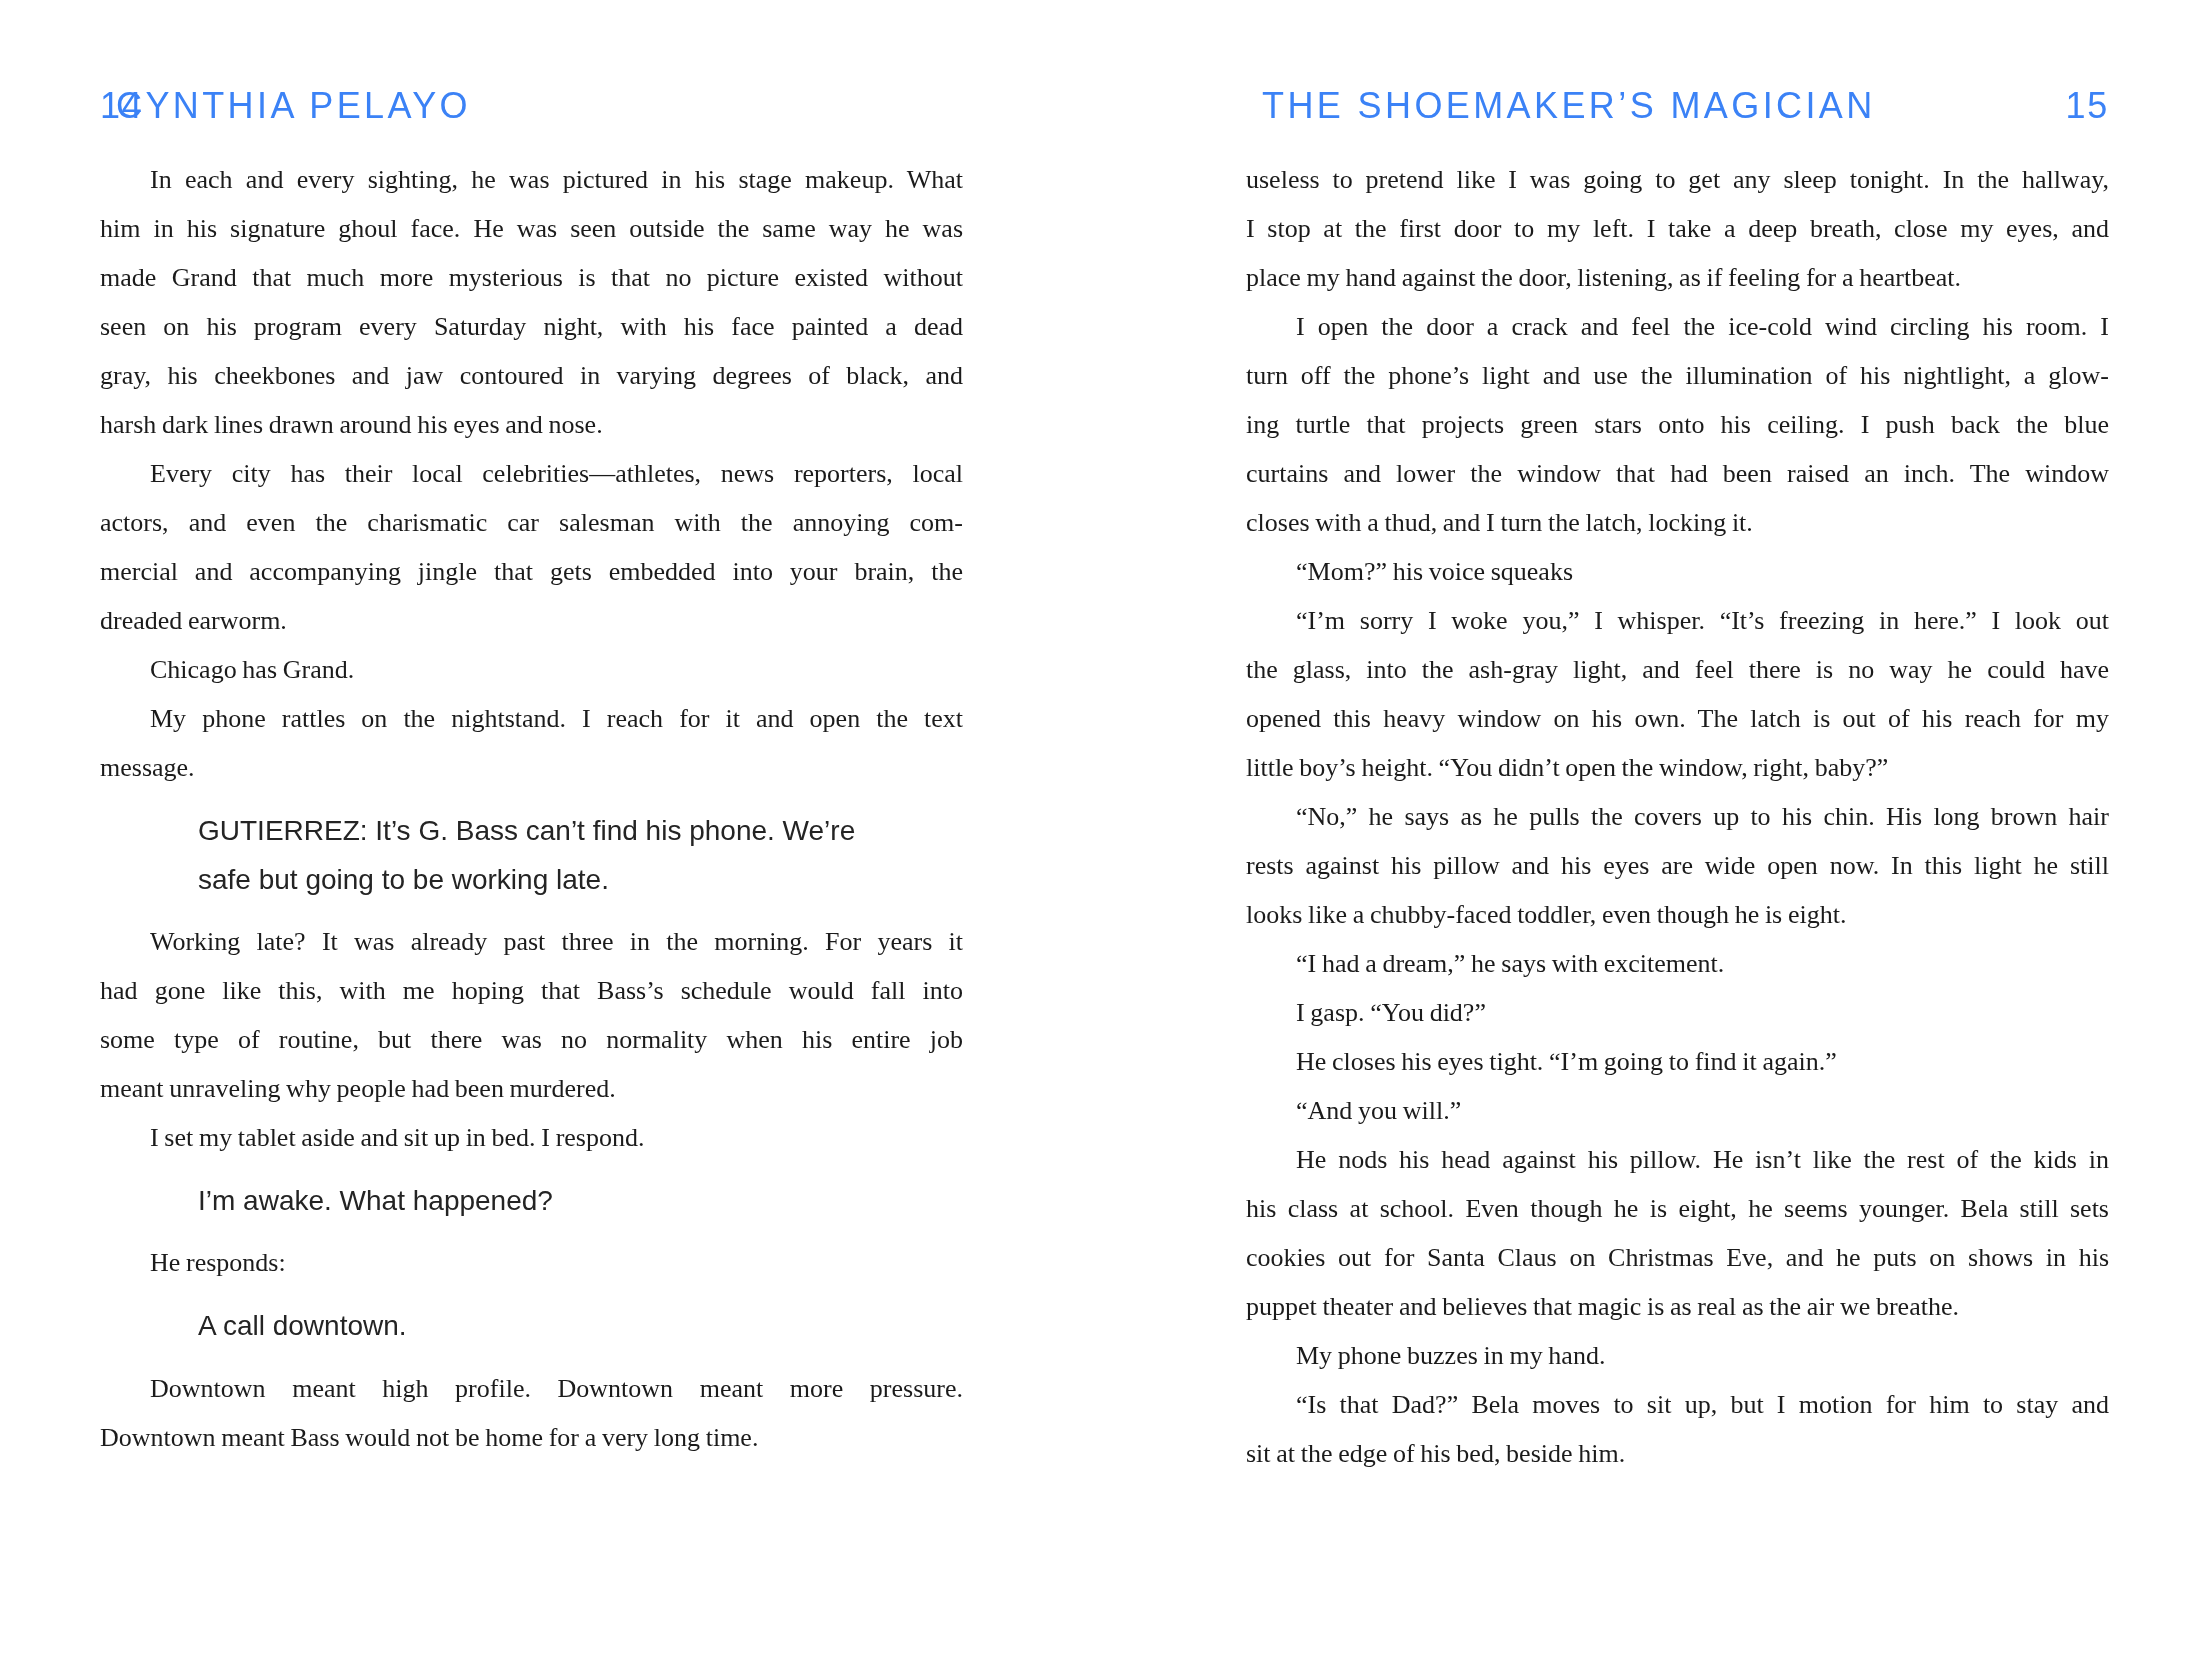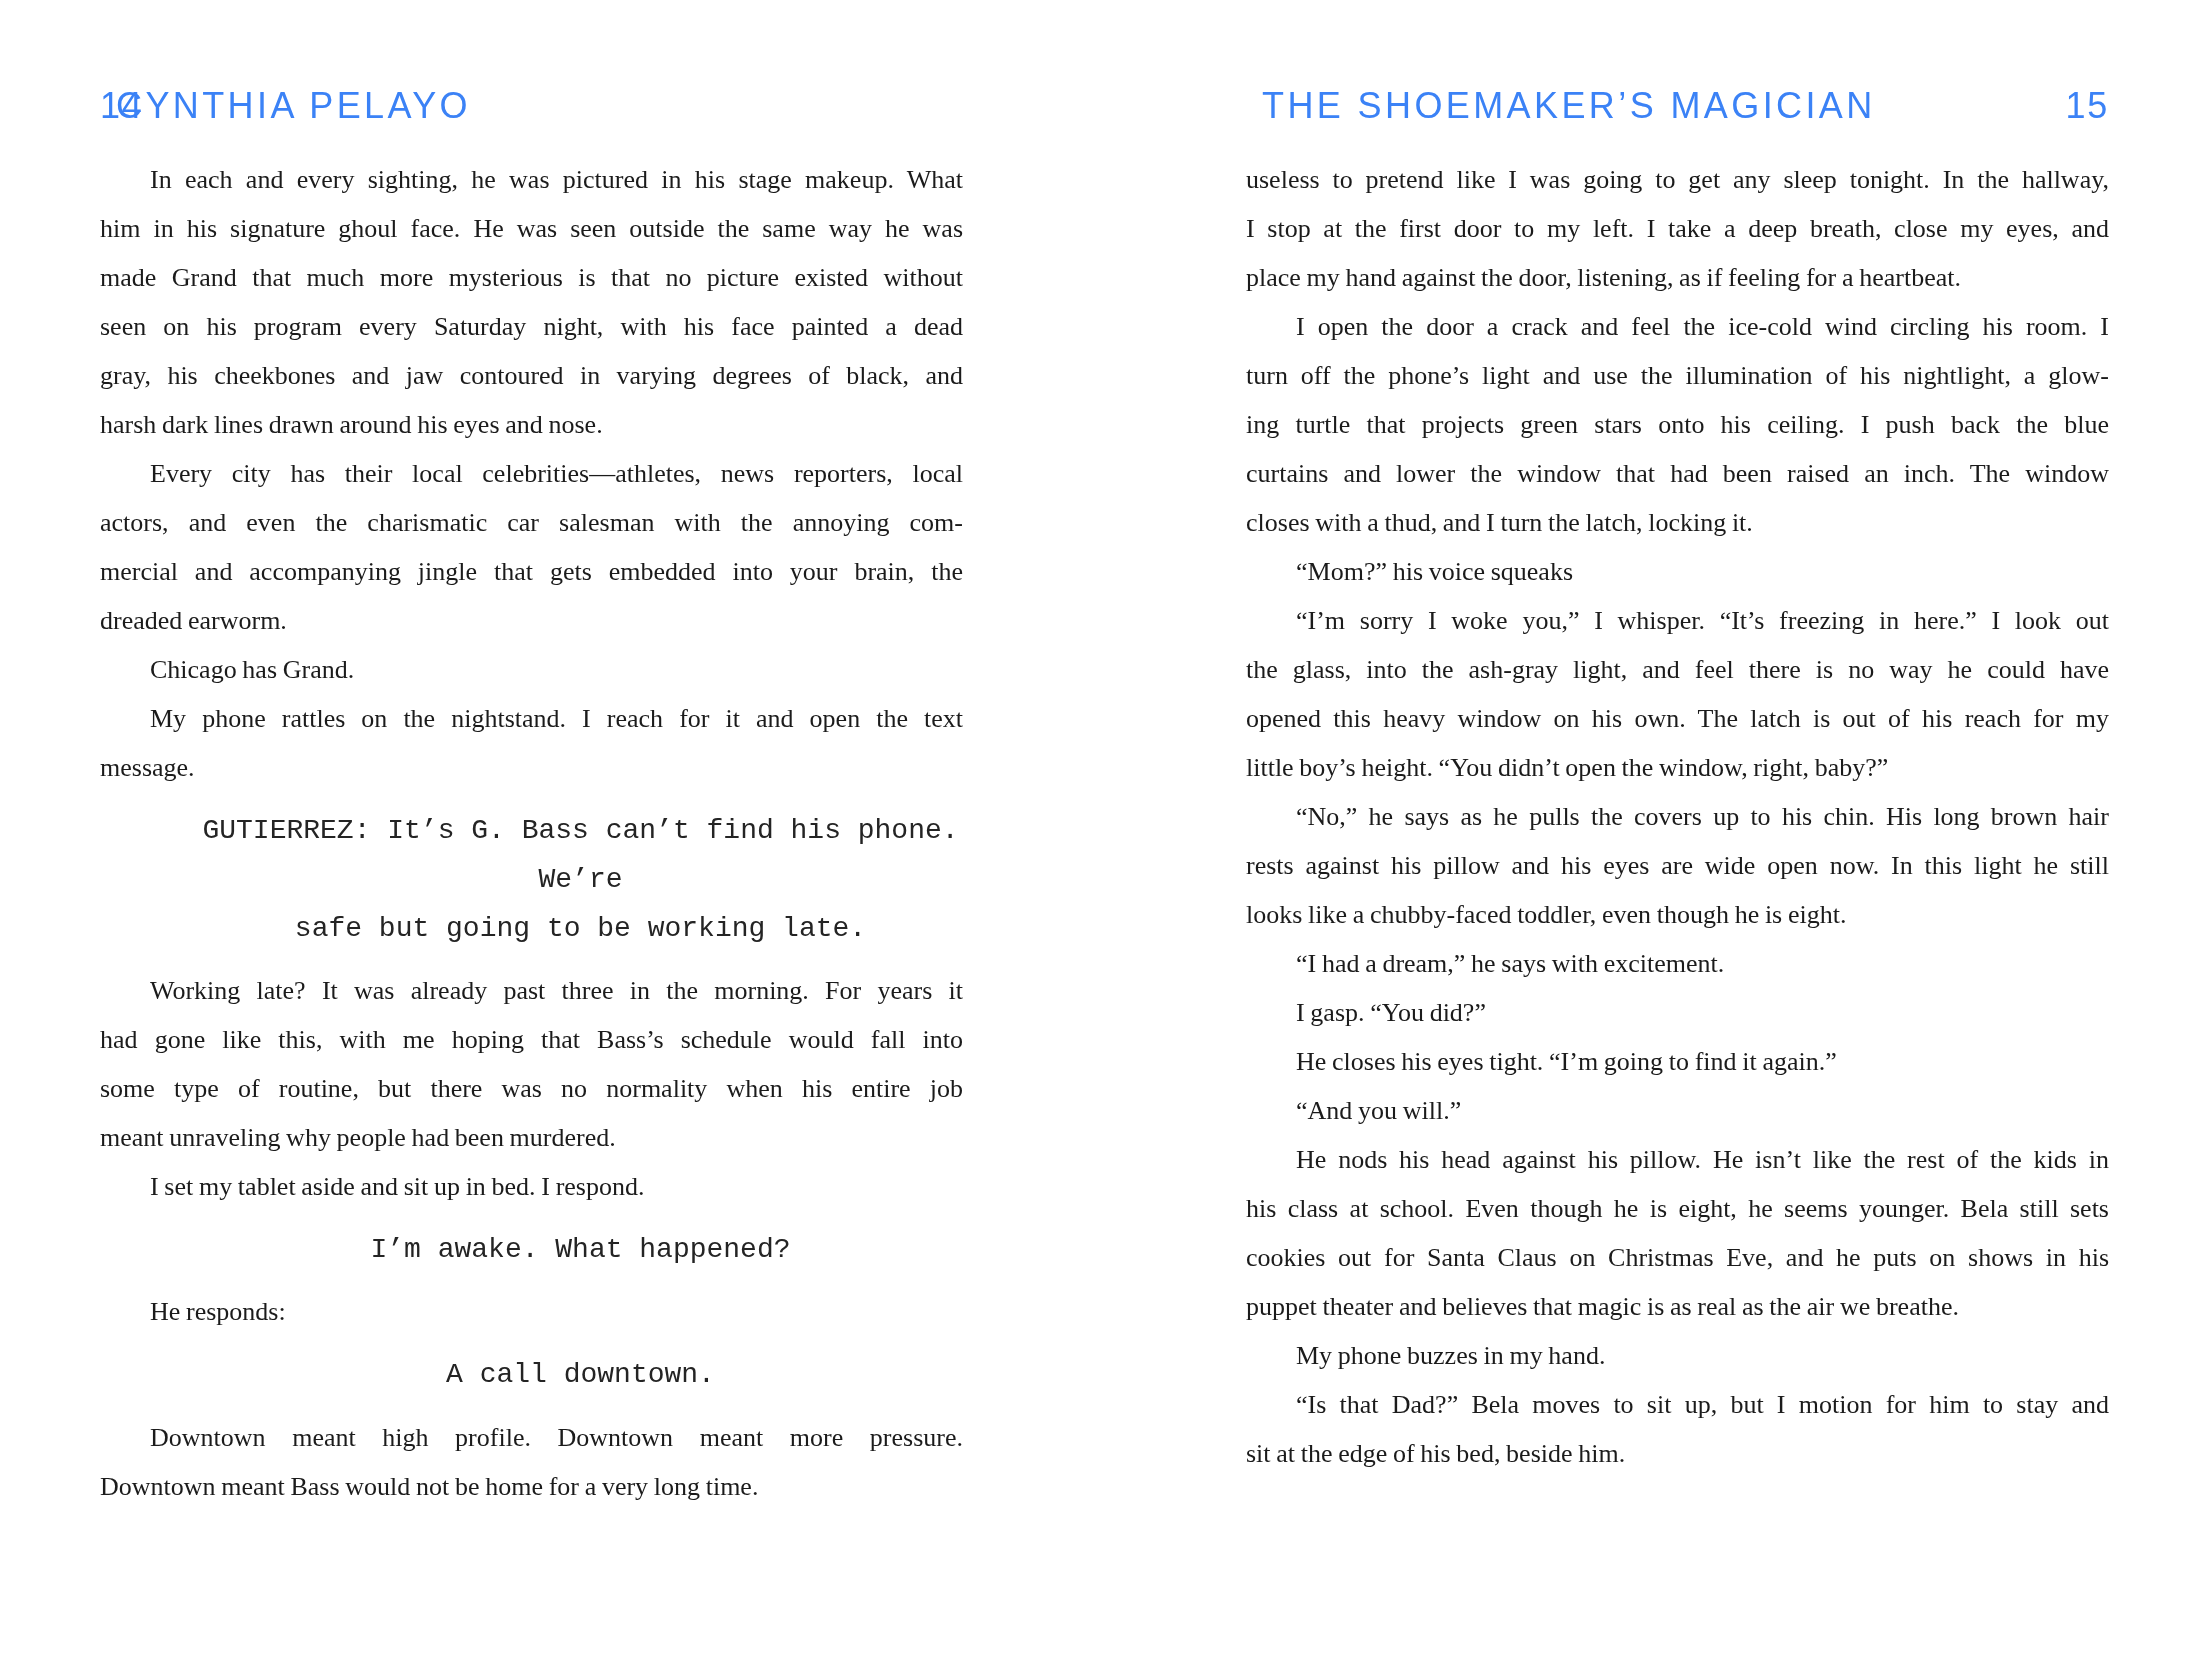--- a/index.html
+++ b/index.html
@@ -70,21 +70,21 @@
     padding-left:50px;
   }
   .msg{
     font-family:"Liberation Sans", sans-serif;
     font-size:28px;
     line-height:49px;
     margin:13.6px 0 13.6px 98px;
     word-spacing:0;
     color:#242424;
   }
-  .msg .line{ text-align:center;font-family:Liberation Mono, monospace; }
+  .msg .line{ text-align:left; }
 </style>
 </head>
 <body>
 
 <div class="spread">
 
   <section class="page page--left">
     <header class="page-header">
       <span class="pagenum pagenum--left">14</span>
       <span class="running">CYNTHIA PELAYO</span>

